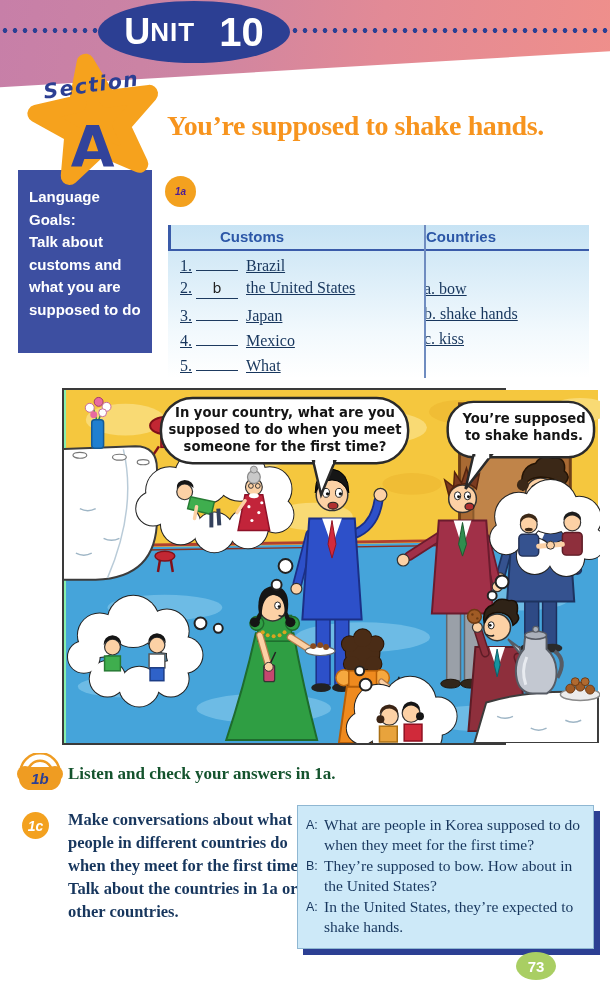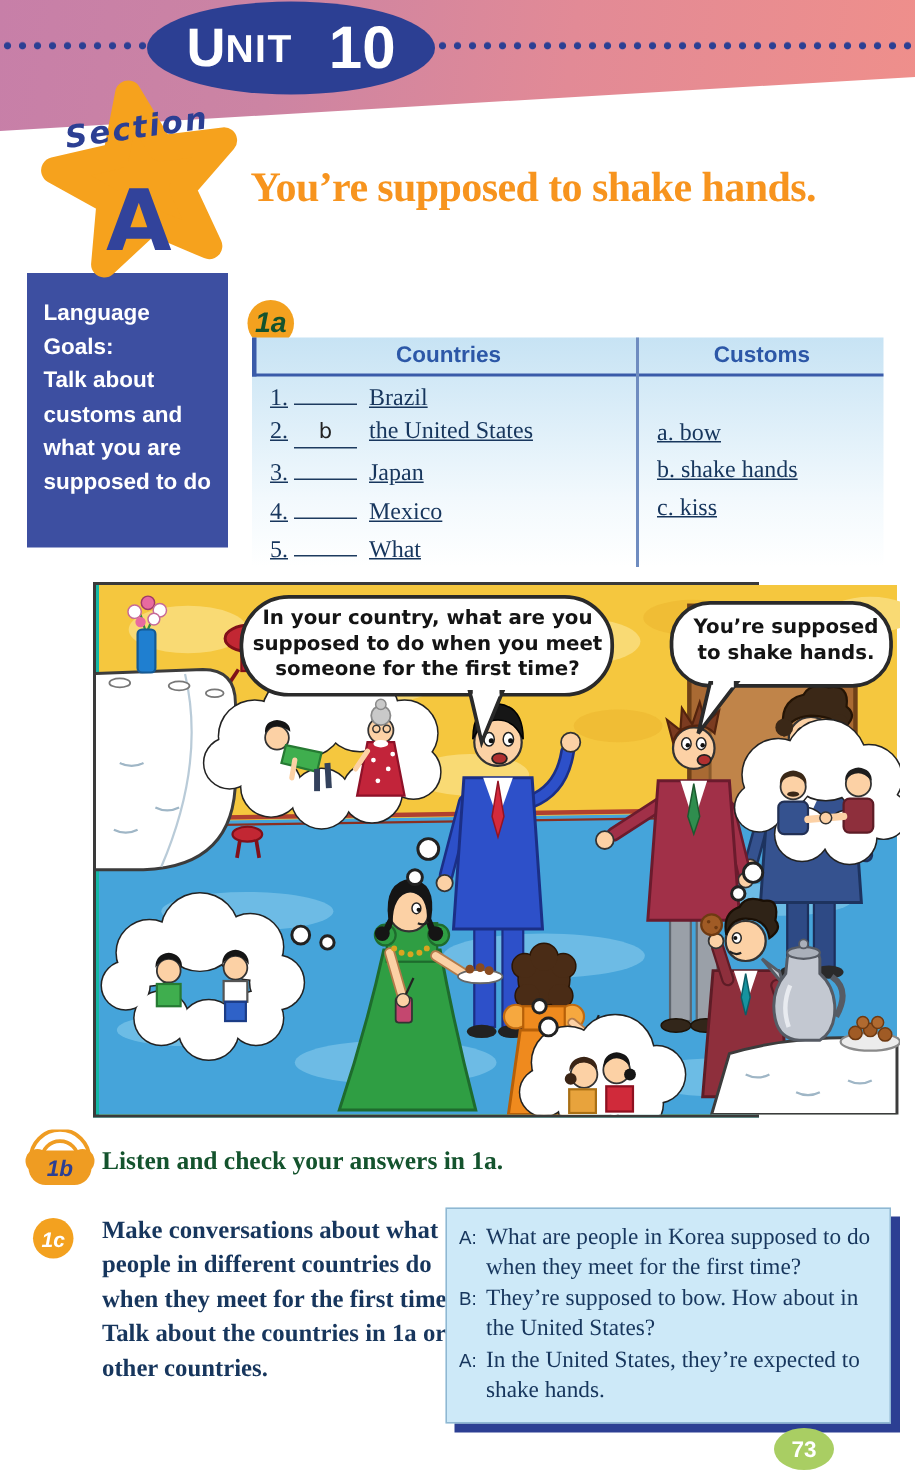--- a/index.html
+++ b/index.html
@@ -20,58 +20,58 @@
     background:#2c3f93;display:flex;align-items:center;justify-content:center;
     color:#fff;font-family:"Liberation Sans",sans-serif;font-weight:bold;}
   .unit .big{font-size:36px;line-height:1;}
   .unit .small{font-size:26px;line-height:1;letter-spacing:1px;}
   .unit .num{font-size:40px;line-height:1;margin-left:24px;}
 
   
   .star-svg{left:20px;top:46px;width:152px;height:152px;z-index:4;}
 
   
-  .goals{left:18px;top:182px;width:134px;height:183px;background:#3d4fa1;
+  .goals{left:18px;top:170px;width:134px;height:183px;background:#3d4fa1;
     box-sizing:border-box;padding:16px 10px 10px 11px;color:#fff;
     font-family:"Liberation Sans",sans-serif;font-weight:bold;font-size:15px;
     line-height:1.5;white-space:pre-line;z-index:3;}
 
   
   .title{left:167px;top:110px;width:440px;margin:0;font-size:28px;font-weight:bold;
     color:#f7941e;letter-spacing:-0.4px;}
 
   
   .badge{border-radius:50%;background:#f3a11f;display:flex;align-items:center;
     justify-content:center;font-family:"Liberation Sans",sans-serif;
     font-weight:bold;font-style:italic;}
-  .badge-1a{left:165px;top:176px;width:31px;height:31px;font-size:19px;color:#14532d;margin-top:24px;}
+  .badge-1a{left:165px;top:176px;width:31px;height:31px;font-size:10px;color:#4c1d95;}
   .badge-1c{left:22px;top:812px;width:27px;height:27px;font-size:14px;color:#fff;}
   .b1b-icon{left:16px;top:753px;width:48px;height:40px;}
 
   
   .inst-1a{left:210px;top:175px;width:382px;margin:0;font-size:16.5px;
     font-weight:bold;color:#17365d;line-height:1.36;}
   .table{left:168px;top:225px;width:421px;height:153px;
     background:linear-gradient(#c7e3f4,#f2f9fd 70%,#ffffff);}
   .thead{display:flex;height:26px;border-bottom:2.5px solid #3a5ba9;
     border-left:3px solid #3a5ba9;box-sizing:border-box;}
   .th{font-family:"Liberation Sans",sans-serif;font-weight:bold;font-size:15px;
     color:#2c57a7;line-height:24px;text-align:center;}
   .th.c1{width:256px;} .th.c2{flex:1;}
   .vdiv{position:absolute;left:256px;top:0;bottom:0;width:2px;background:#6f8cc0;}
   .trow{display:flex;height:25.2px;align-items:center;font-size:16px;color:#17365d;text-decoration:underline;}
   .cell-country{width:256px;box-sizing:border-box;padding-left:12px;white-space:nowrap;}
-  .cell-custom{padding-left:14px;}
+  .cell-custom{}
   .blank{display:inline-block;width:42px;height:17px;line-height:15px;
     border-bottom:1.6px solid #1d3a5f;text-align:center;margin:0 8px 0 4px;
     font-family:"DejaVu Sans",sans-serif;font-size:14px;color:#222;}
 
   
   .illus{left:62px;top:388px;width:444px;height:357px;border:2px solid #3a3a3a;
-    box-sizing:border-box;background:#14b8a6;}
+    box-sizing:border-box;background:#86efac;}
   .scene{position:absolute;left:0;top:0;}
   .sb{position:absolute;font-family:"DejaVu Sans",sans-serif;font-size:13.2px;
     font-weight:600;line-height:1.28;color:#141414;text-align:center;}
   .sb1{left:102px;top:15px;width:238px;}
   .sb2{left:390px;top:21px;width:140px;}
 
   
   .txt-1b{left:68px;top:764px;margin:0;font-size:17px;font-weight:bold;color:#14532d;}
   .txt-1c{left:68px;top:808px;width:240px;margin:0;font-size:16.5px;font-weight:bold;
     color:#17365d;line-height:1.4;}
@@ -114,22 +114,22 @@
 customs and
 what you are
 supposed to do</div>
 
   <h1 class="abs title">You’re supposed to shake hands.</h1>
 
   <div class="abs badge badge-1a">1a</div>
 
   <div class="abs table">
     <div class="thead">
+      <div class="th c2">Customs</div>
       <div class="th c1">Countries</div>
-      <div class="th c2">Customs</div>
     </div>
     <div class="vdiv"></div>
 
     <div class="trow">
       <div class="cell-country"><span>1.</span><span class="blank"></span><span>Brazil</span></div>
       <div class="cell-custom"></div>
     </div>
     <div class="trow">
       <div class="cell-country"><span>2.</span><span class="blank">b</span><span>the United States</span></div>
       <div class="cell-custom">a. bow</div>

